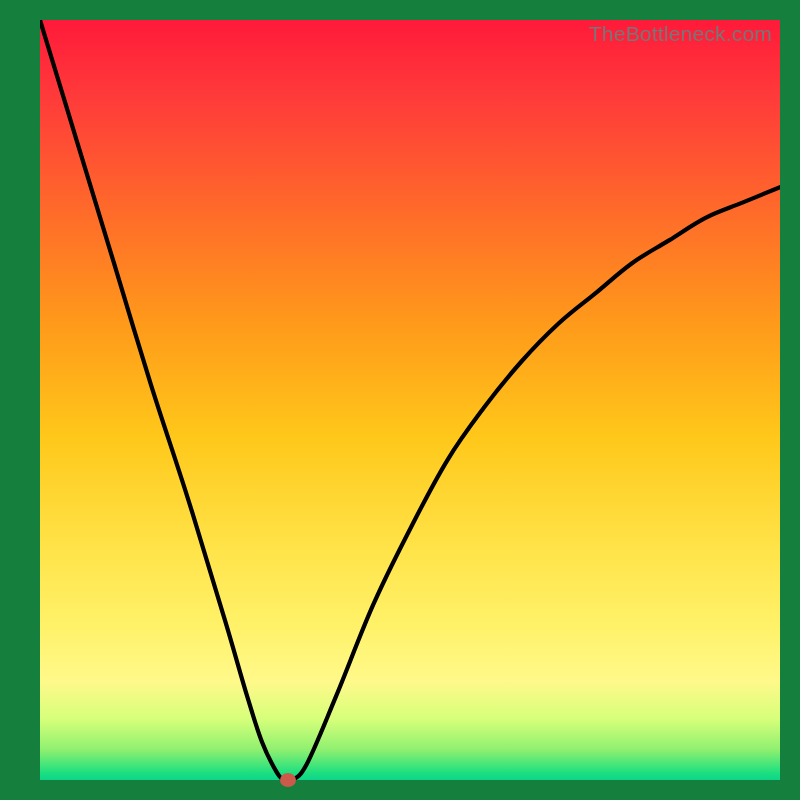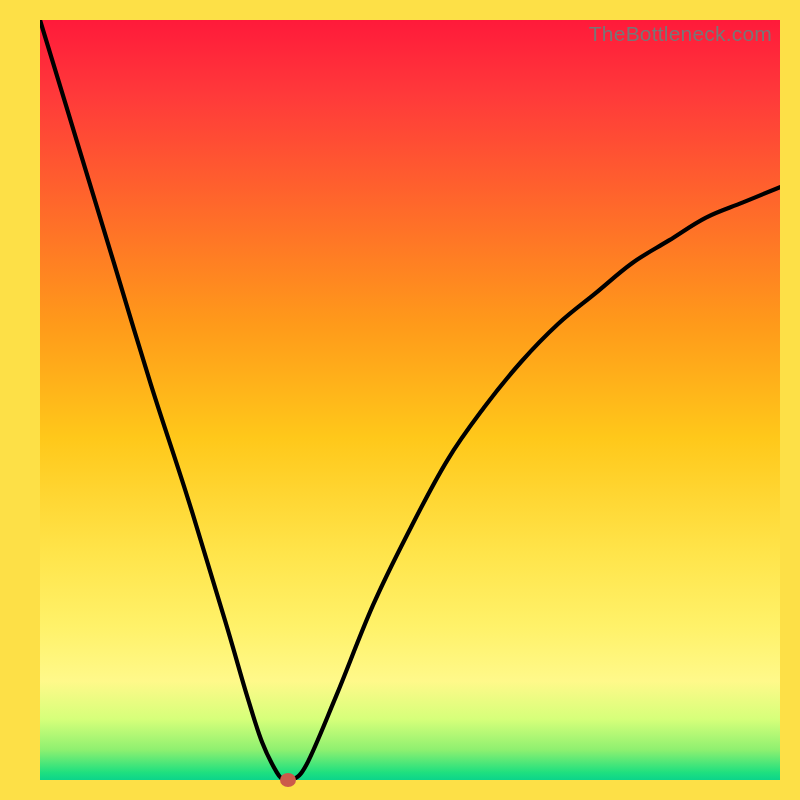--- a/index.html
+++ b/index.html
@@ -8,21 +8,21 @@
     width: 800px;
     height: 800px;
     background: #000;
     font-family: Arial, Helvetica, sans-serif;
     overflow: hidden;
   }
   .outer {
     position: relative;
     width: 800px;
     height: 800px;
-    background: #fde047;
+    background: #15803d;
   }
   .plot {
     position: absolute;
     left: 40px;
     top: 20px;
     width: 740px;
     height: 760px;
     background: linear-gradient(to bottom,
       #ff1a3a 0%,
       #ff3a3a 10%,

